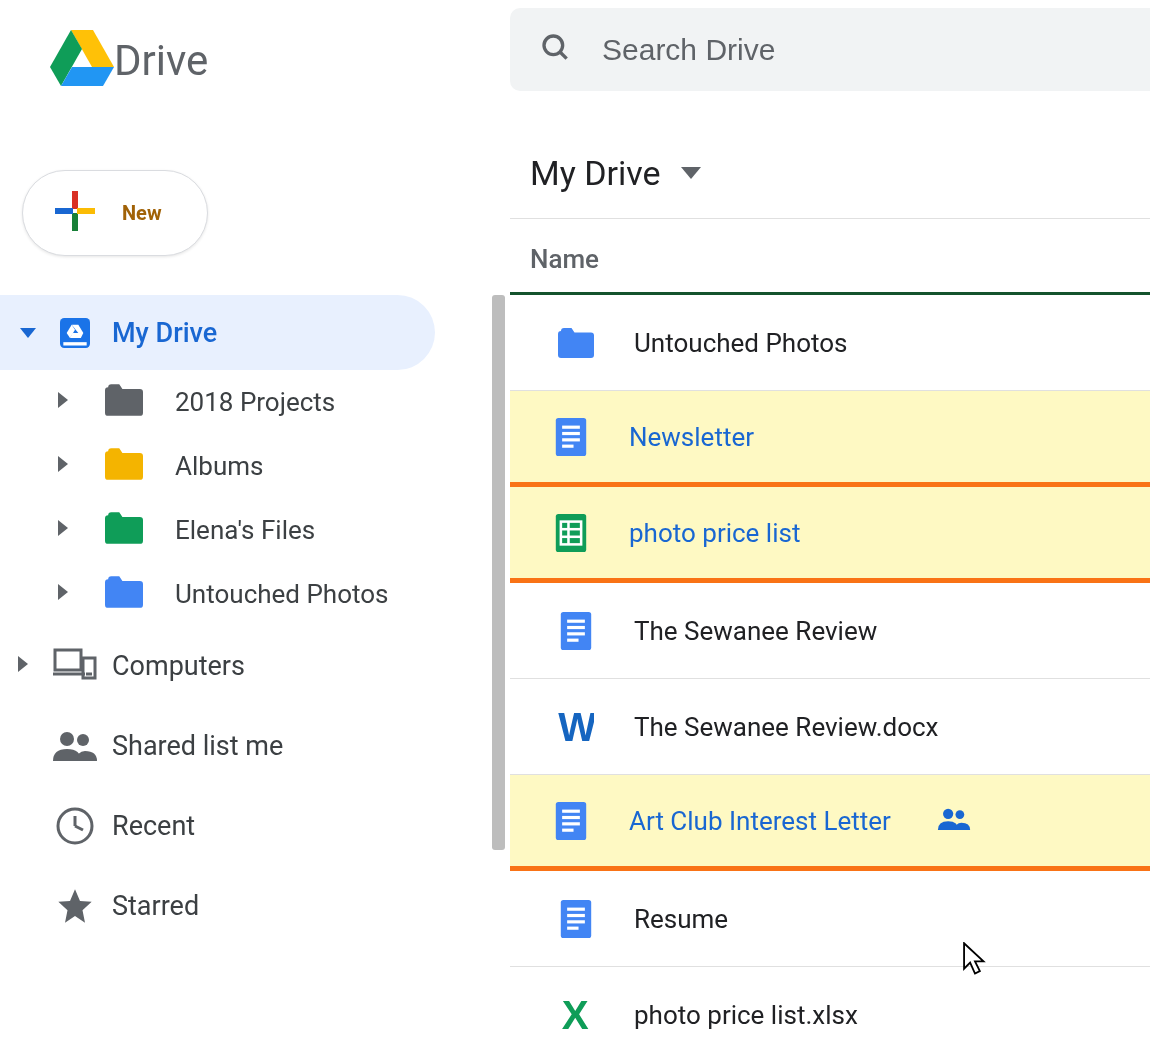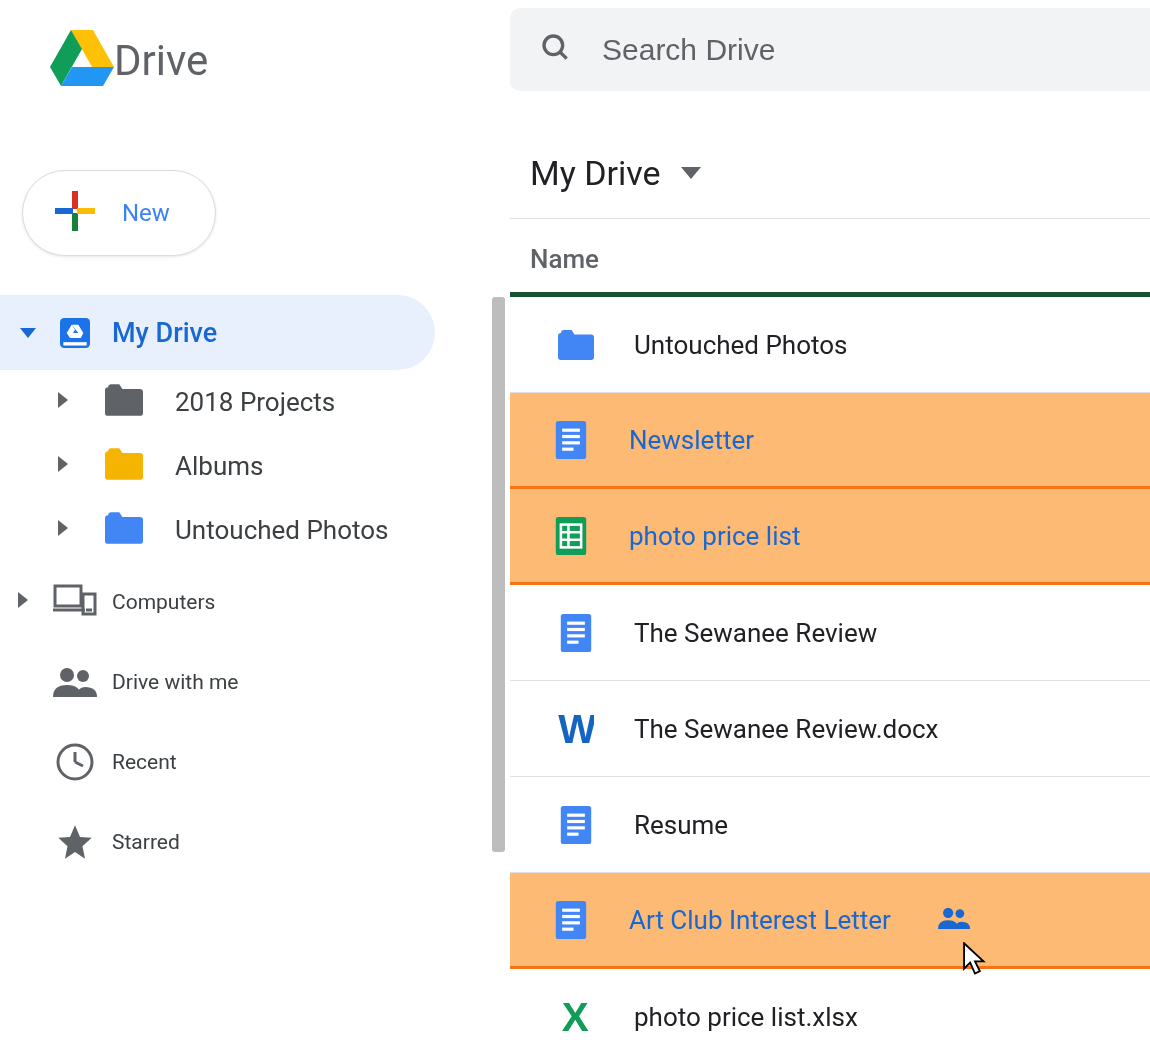--- a/index.html
+++ b/index.html
@@ -66,23 +66,23 @@
       border-radius: 50px;
       padding: 18px 45px 18px 30px;
       background: #fff;
       display: flex;
       align-items: center;
       gap: 25px;
       cursor: pointer;
       box-shadow: 0 1px 3px rgba(0,0,0,0.1);
     }
     .new-btn-text {
-      font-size: 24px;
-      color: #3b82f6;
-      font-weight: 400;
+      font-size: 20px;
+      color: #a16207;
+      font-weight: 700;
     }
     
     
     .sidebar {
       position: absolute;
       left: 0;
       top: 295px;
       width: 435px;
     }
     .nav-item {
@@ -145,21 +145,21 @@
     }
     .simple-nav .expand-spacer {
       width: 20px;
     }
     .simple-nav .icon-slot {
       width: 44px;
       display: flex;
       justify-content: center;
     }
     .simple-label {
-      font-size: 21px;
+      font-size: 27px;
       color: #3c4043;
     }
     
     
     .main {
       position: absolute;
       left: 510px;
       top: 135px;
       right: 0;
     }
@@ -173,21 +173,21 @@
     }
     .breadcrumb-text {
       font-size: 34px;
       color: #202124;
     }
     .column-hdr {
       padding: 25px 20px 18px 20px;
       font-size: 26px;
       color: #5f6368;
       font-weight: 500;
-      border-bottom: 5px solid #14532d;
+      border-bottom: 3px solid #14532d;
     }
     
     .file-list {
       position: relative;
     }
     .scrollbar-track {
       position: absolute;
       left: -18px;
       top: 0;
       width: 13px;
@@ -198,22 +198,22 @@
     .file-row {
       display: flex;
       align-items: center;
       height: 96px;
       padding-left: 48px;
       gap: 40px;
       border-bottom: 1px solid #e0e0e0;
       cursor: pointer;
     }
     .file-row.sel {
-      background: #fdba74;
-      border-bottom: 3px solid #f97316;
+      background: #fef9c3;
+      border-bottom: 5px solid #f97316;
       padding-left: 43px;
     }
     .file-row.sel + .file-row.sel {
       border-top: none;
     }
     .file-icon-slot {
       width: 36px;
       display: flex;
       justify-content: center;
     }
@@ -320,20 +320,33 @@
     </span>
     <span class="tree-label">Albums</span>
   </div>
       <div class="tree-item">
     <span class="tree-expand">
       <svg width="10" height="16" viewBox="0 0 10 16">
             <path d="M0 0 L10 8 L0 16 Z" fill="#5f6368"></path>
           </svg>
     </span>
     <span>
+      <svg width="38" height="32" viewBox="0 0 24 20" fill="#0f9d58">
+        <path d="M2 2 Q2 0 4 0 L9 0 L11 3 L22 3 Q24 3 24 5 L24 18 Q24 20 22 20 L2 20 Q0 20 0 18 L0 4 Q0 2 2 2 Z"></path>
+      </svg>
+    </span>
+    <span class="tree-label">Elena's Files</span>
+  </div>
+      <div class="tree-item">
+    <span class="tree-expand">
+      <svg width="10" height="16" viewBox="0 0 10 16">
+            <path d="M0 0 L10 8 L0 16 Z" fill="#5f6368"></path>
+          </svg>
+    </span>
+    <span>
       <svg width="38" height="32" viewBox="0 0 24 20" fill="#4285f4">
         <path d="M2 2 Q2 0 4 0 L9 0 L11 3 L22 3 Q24 3 24 5 L24 18 Q24 20 22 20 L2 20 Q0 20 0 18 L0 4 Q0 2 2 2 Z"></path>
       </svg>
     </span>
     <span class="tree-label">Untouched Photos</span>
   </div>
     </div>
 
   <div class="simple-nav">
     <span class="expand-spacer">
@@ -355,21 +368,21 @@
   <div class="simple-nav">
     <span class="expand-spacer"></span>
     <span class="icon-slot">
       <svg width="44" height="30" viewBox="0 0 44 30" fill="#5f6368">
         <circle cx="14" cy="8" r="7"></circle>
         <circle cx="30" cy="9" r="6"></circle>
         <path d="M0 30 Q0 18 14 18 Q28 18 28 30 Z"></path>
         <path d="M24 30 Q24 20 32 20 Q44 20 44 30 Z"></path>
       </svg>
     </span>
-    <span class="simple-label">Drive with me</span>
+    <span class="simple-label">Shared list me</span>
   </div>
 
   <div class="simple-nav">
     <span class="expand-spacer"></span>
     <span class="icon-slot">
       <svg width="40" height="40" viewBox="0 0 40 40" fill="none" stroke="#5f6368" stroke-width="3">
         <circle cx="20" cy="20" r="17"></circle>
         <line x1="20" y1="10" x2="20" y2="20"></line>
         <line x1="20" y1="20" x2="28" y2="24"></line>
       </svg>
@@ -451,53 +464,53 @@
   </div>
       <div class="file-row">
     <span class="file-icon-slot">
           <svg width="36" height="38" viewBox="0 0 30 32">
             <text x="0" y="28" font-size="34" font-weight="bold" fill="#1565c0" font-family="Arial">W</text>
           </svg>
         </span>
     <span class="file-name">The Sewanee Review.docx</span>
 
   </div>
-      <div class="file-row">
-    <span class="file-icon-slot">
-          <svg width="32" height="38" viewBox="0 0 24 30">
-            <rect width="24" height="30" rx="2" fill="#4285f4"></rect>
-            <rect x="5" y="6" width="14" height="2.5" fill="white"></rect>
-            <rect x="5" y="11" width="14" height="2.5" fill="white"></rect>
-            <rect x="5" y="16" width="14" height="2.5" fill="white"></rect>
-            <rect x="5" y="21" width="9" height="2.5" fill="white"></rect>
-          </svg>
-        </span>
-    <span class="file-name">Resume</span>
-
-  </div>
       <div class="file-row sel">
     <span class="file-icon-slot">
           <svg width="32" height="38" viewBox="0 0 24 30">
             <rect width="24" height="30" rx="2" fill="#4285f4"></rect>
             <rect x="5" y="6" width="14" height="2.5" fill="white"></rect>
             <rect x="5" y="11" width="14" height="2.5" fill="white"></rect>
             <rect x="5" y="16" width="14" height="2.5" fill="white"></rect>
             <rect x="5" y="21" width="9" height="2.5" fill="white"></rect>
           </svg>
         </span>
     <span class="file-name">Art Club Interest Letter</span>
     <span class="shared-badge"><svg width="34" height="22" viewBox="0 0 44 30" fill="#1967d2">
             <circle cx="14" cy="8" r="7"></circle>
             <circle cx="30" cy="9" r="6"></circle>
             <path d="M0 30 Q0 18 14 18 Q28 18 28 30 Z"></path>
             <path d="M24 30 Q24 20 32 20 Q44 20 44 30 Z"></path>
           </svg></span>
   </div>
       <div class="file-row">
     <span class="file-icon-slot">
+          <svg width="32" height="38" viewBox="0 0 24 30">
+            <rect width="24" height="30" rx="2" fill="#4285f4"></rect>
+            <rect x="5" y="6" width="14" height="2.5" fill="white"></rect>
+            <rect x="5" y="11" width="14" height="2.5" fill="white"></rect>
+            <rect x="5" y="16" width="14" height="2.5" fill="white"></rect>
+            <rect x="5" y="21" width="9" height="2.5" fill="white"></rect>
+          </svg>
+        </span>
+    <span class="file-name">Resume</span>
+
+  </div>
+      <div class="file-row">
+    <span class="file-icon-slot">
           <svg width="36" height="38" viewBox="0 0 30 32">
             <text x="3" y="28" font-size="34" font-weight="bold" fill="#0f9d58" font-family="Arial">X</text>
           </svg>
         </span>
     <span class="file-name">photo price list.xlsx</span>
 
   </div>
     </div>
 </div>
 

